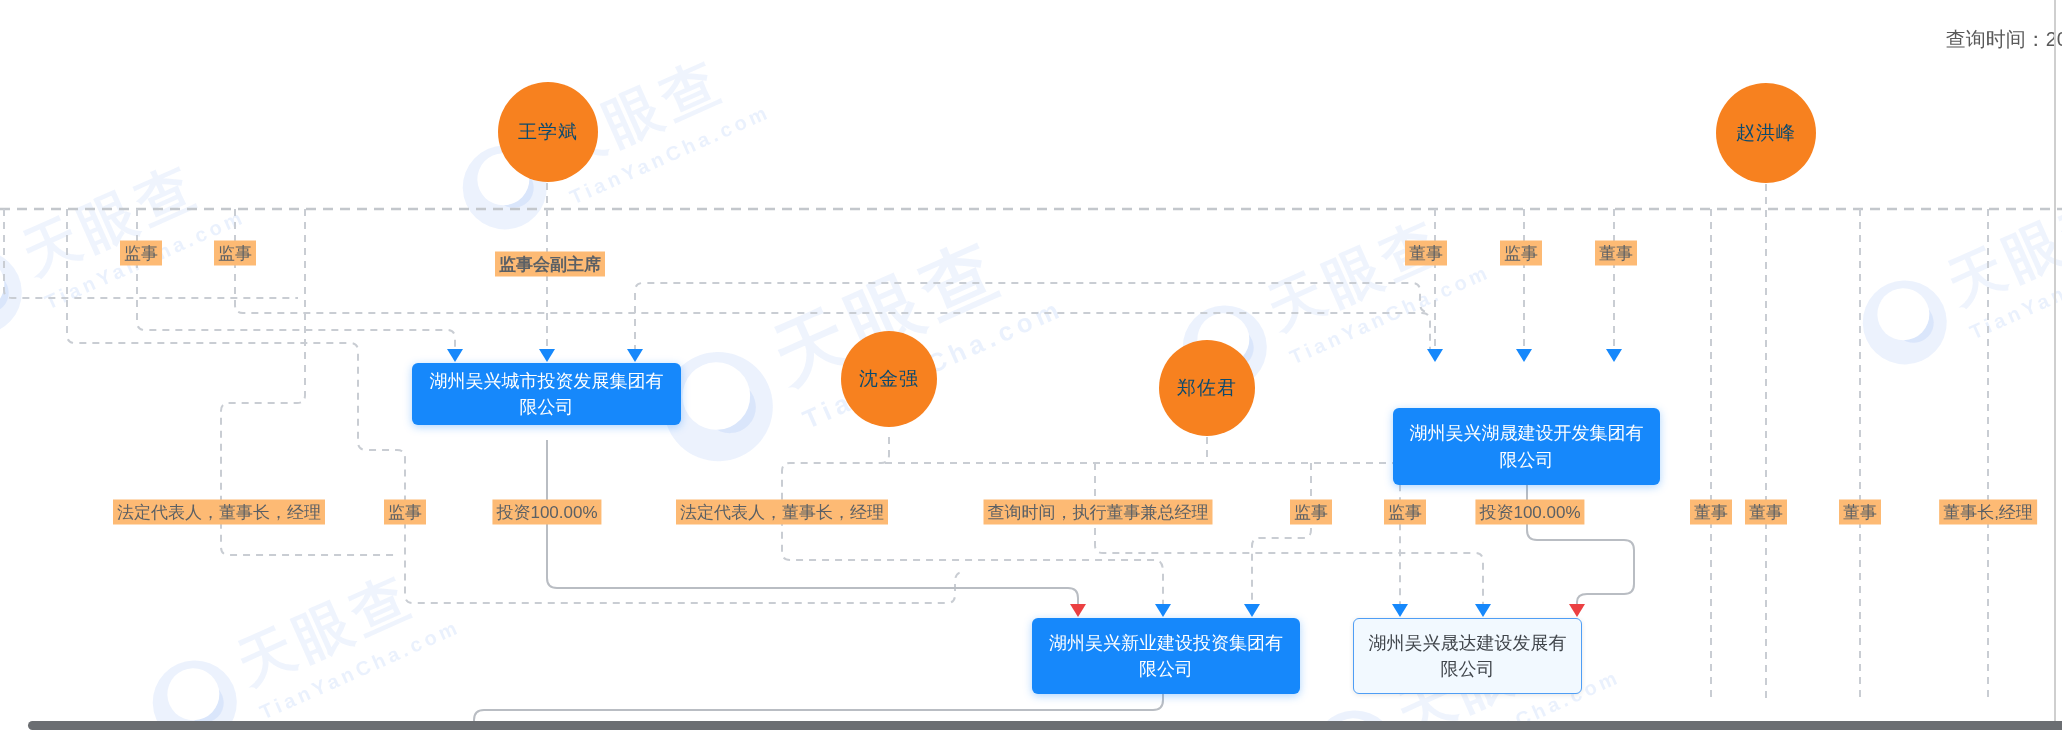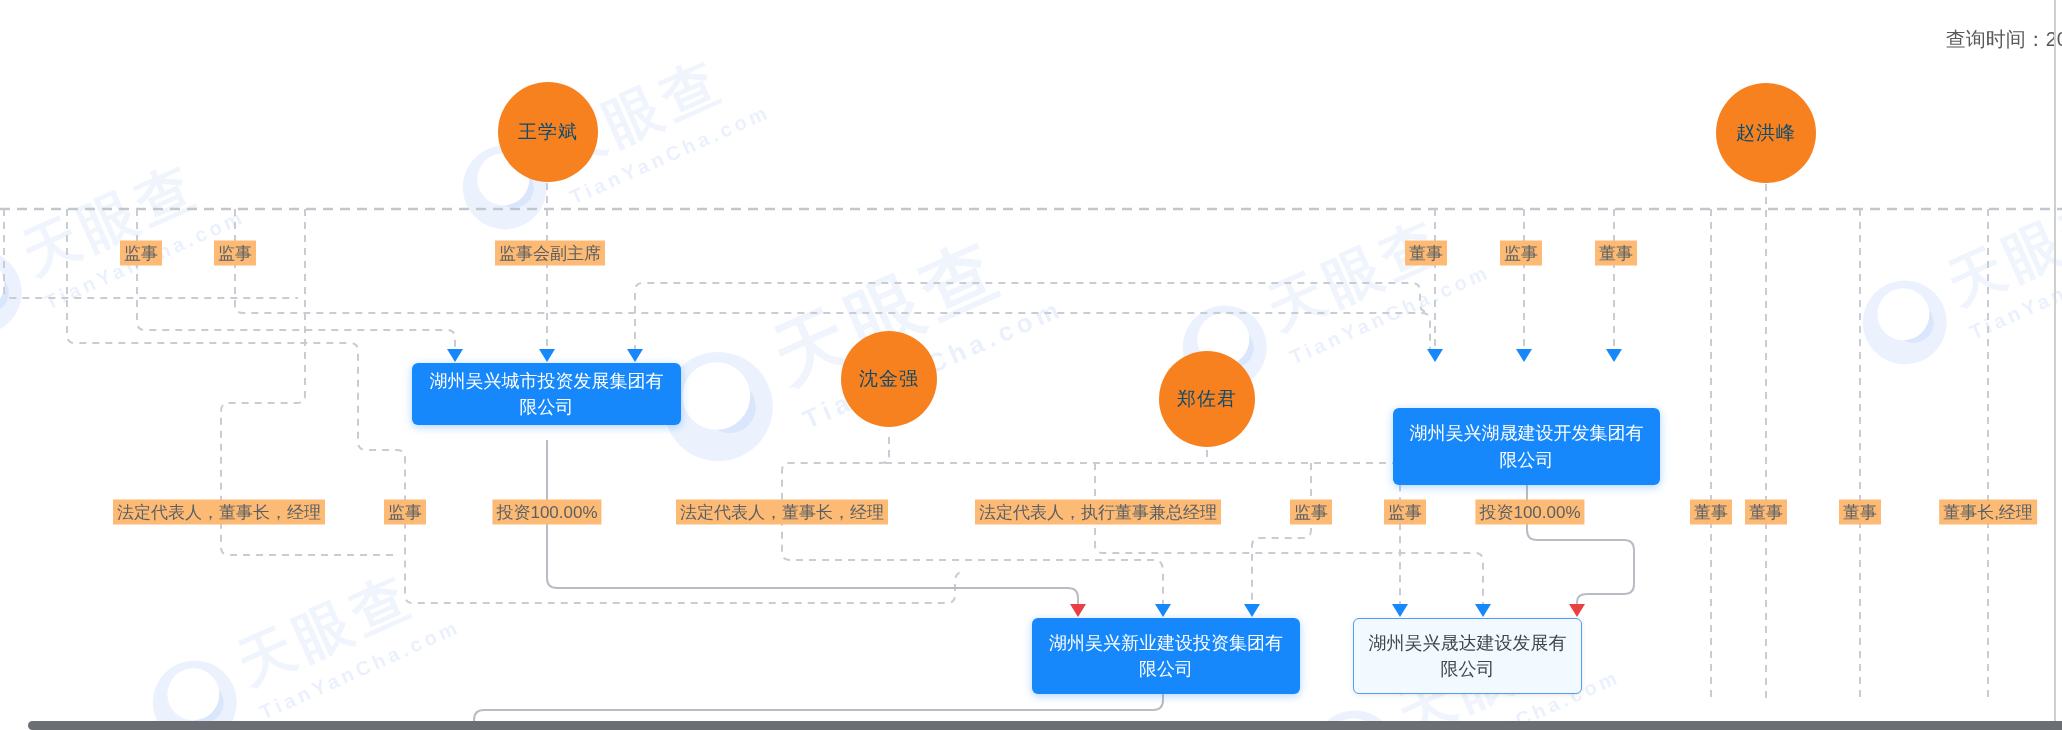--- a/index.html
+++ b/index.html
@@ -144,38 +144,38 @@
     <polygon class="arr-blue" points="1244,604 1260,604 1252,617"></polygon>
     <polygon class="arr-blue" points="1392,604 1408,604 1400,617"></polygon>
     <polygon class="arr-blue" points="1475,604 1491,604 1483,617"></polygon>
     <polygon class="arr-red" points="1569,604 1585,604 1577,617"></polygon>
   </svg>
 
   <div id="node-layer">
       <div class="person" style="left: 548px; top: 132px; width: 100px; height: 100px;">王学斌</div>
       <div class="person" style="left: 1766px; top: 133px; width: 100px; height: 100px;">赵洪峰</div>
       <div class="person" style="left: 889px; top: 379px; width: 96px; height: 96px;">沈金强</div>
-      <div class="person" style="left: 1207px; top: 399px; width: 96px; height: 96px;">郑佐君</div>
+      <div class="person" style="left: 1207px; top: 388px; width: 96px; height: 96px;">郑佐君</div>
       <div class="company primary" style="left: 412px; top: 363px; width: 269px; height: 62px;">湖州吴兴城市投资发展集团有限公司</div>
       <div class="company primary" style="left: 1393px; top: 363px; width: 267px; height: 77px; margin-top: 45px;">湖州吴兴湖晟建设开发集团有限公司</div>
       <div class="company primary" style="left: 1032px; top: 618px; width: 268px; height: 76px;">湖州吴兴新业建设投资集团有限公司</div>
       <div class="company outline" style="left: 1353px; top: 618px; width: 229px; height: 76px;">湖州吴兴晟达建设发展有限公司</div>
     </div>
   <div id="label-layer">
       <span class="edge-label" style="left: 141px; top: 253px;">监事</span>
       <span class="edge-label" style="left: 235px; top: 253px;">监事</span>
-      <span class="edge-label" style="left: 550px; top: 253px;">监事会副主席</span>
+      <span class="edge-label" style="left: 550px; top: 264px; font-weight: bold;">监事会副主席</span>
       <span class="edge-label" style="left: 1426px; top: 253px;">董事</span>
       <span class="edge-label" style="left: 1521px; top: 253px;">监事</span>
       <span class="edge-label" style="left: 1616px; top: 253px;">董事</span>
       <span class="edge-label" style="left: 219px; top: 512px;">法定代表人，董事长，经理</span>
       <span class="edge-label" style="left: 405px; top: 512px;">监事</span>
       <span class="edge-label" style="left: 547px; top: 512px;">投资100.00%</span>
       <span class="edge-label" style="left: 782px; top: 512px;">法定代表人，董事长，经理</span>
-      <span class="edge-label" style="left: 1098px; top: 512px;">法定代表人，执行董事兼总经理</span>
+      <span class="edge-label" style="left: 1098px; top: 512px;">查询时间，执行董事兼总经理</span>
       <span class="edge-label" style="left: 1311px; top: 512px;">监事</span>
       <span class="edge-label" style="left: 1405px; top: 512px;">监事</span>
       <span class="edge-label" style="left: 1530px; top: 512px;">投资100.00%</span>
       <span class="edge-label" style="left: 1711px; top: 512px;">董事</span>
       <span class="edge-label" style="left: 1766px; top: 512px;">董事</span>
       <span class="edge-label" style="left: 1860px; top: 512px;">董事</span>
       <span class="edge-label" style="left: 1988px; top: 512px;">董事长,经理</span>
     </div>
 
   <div class="query-time">查询时间：20</div>

